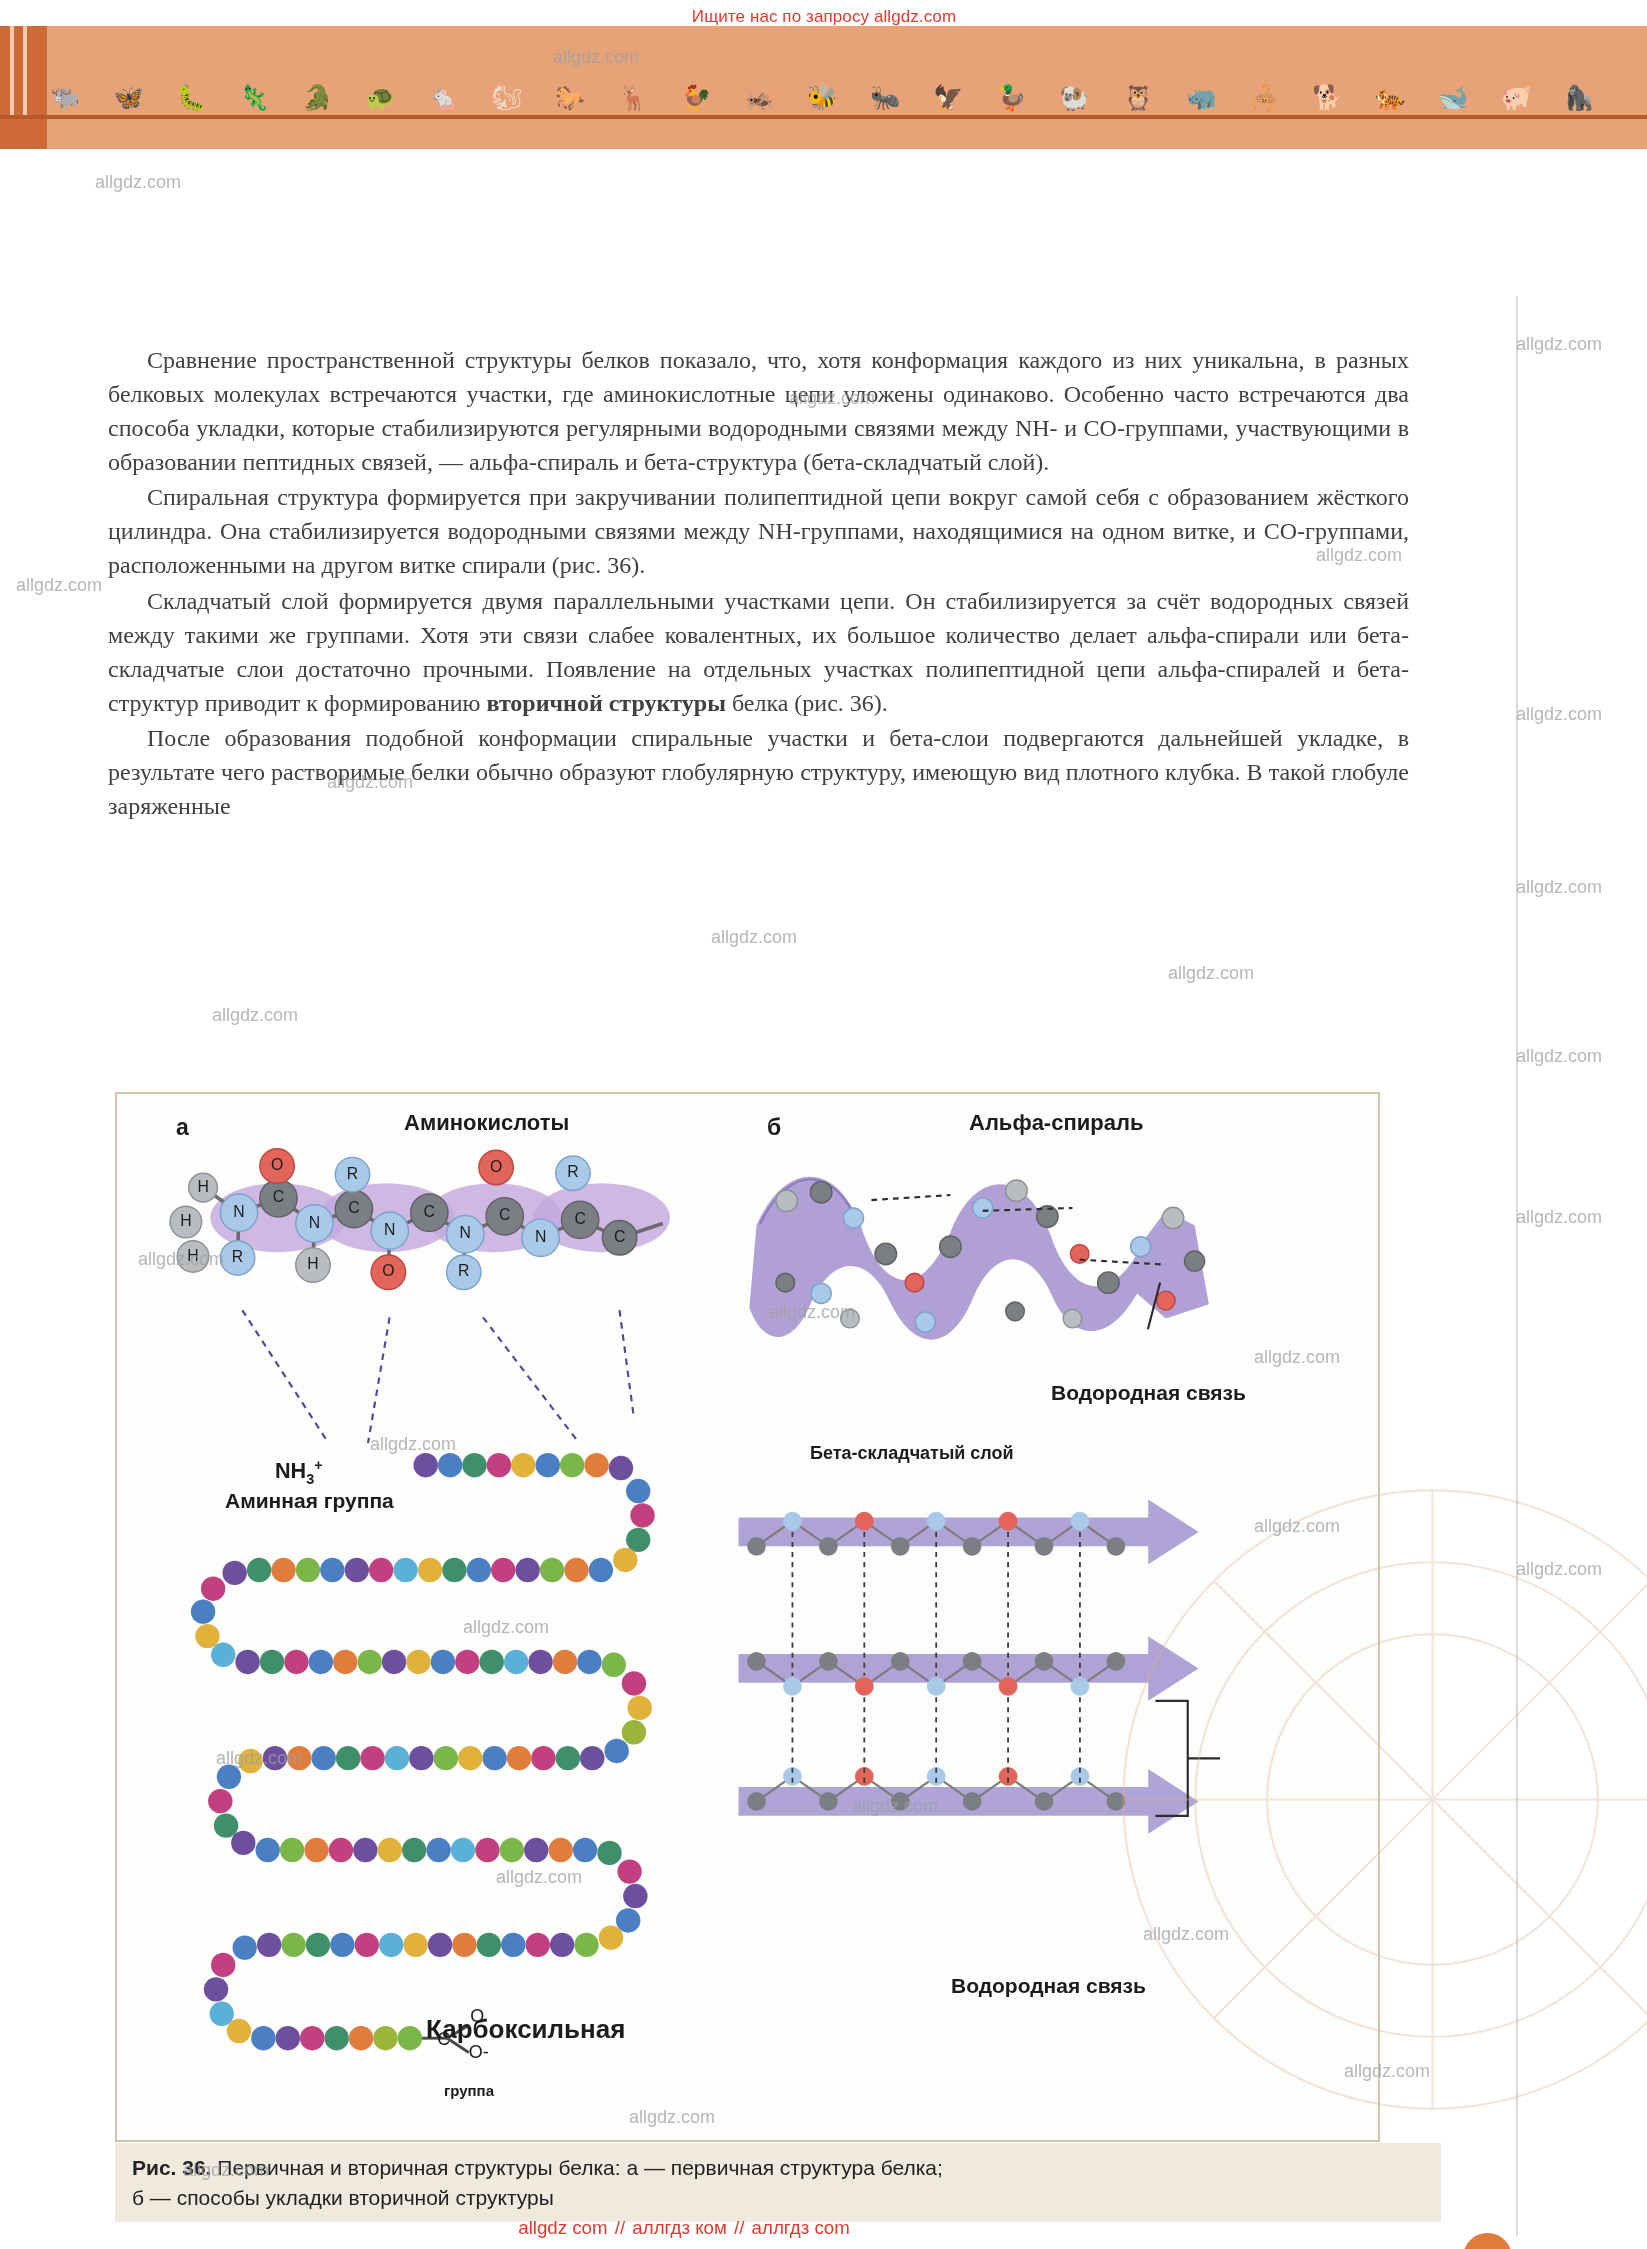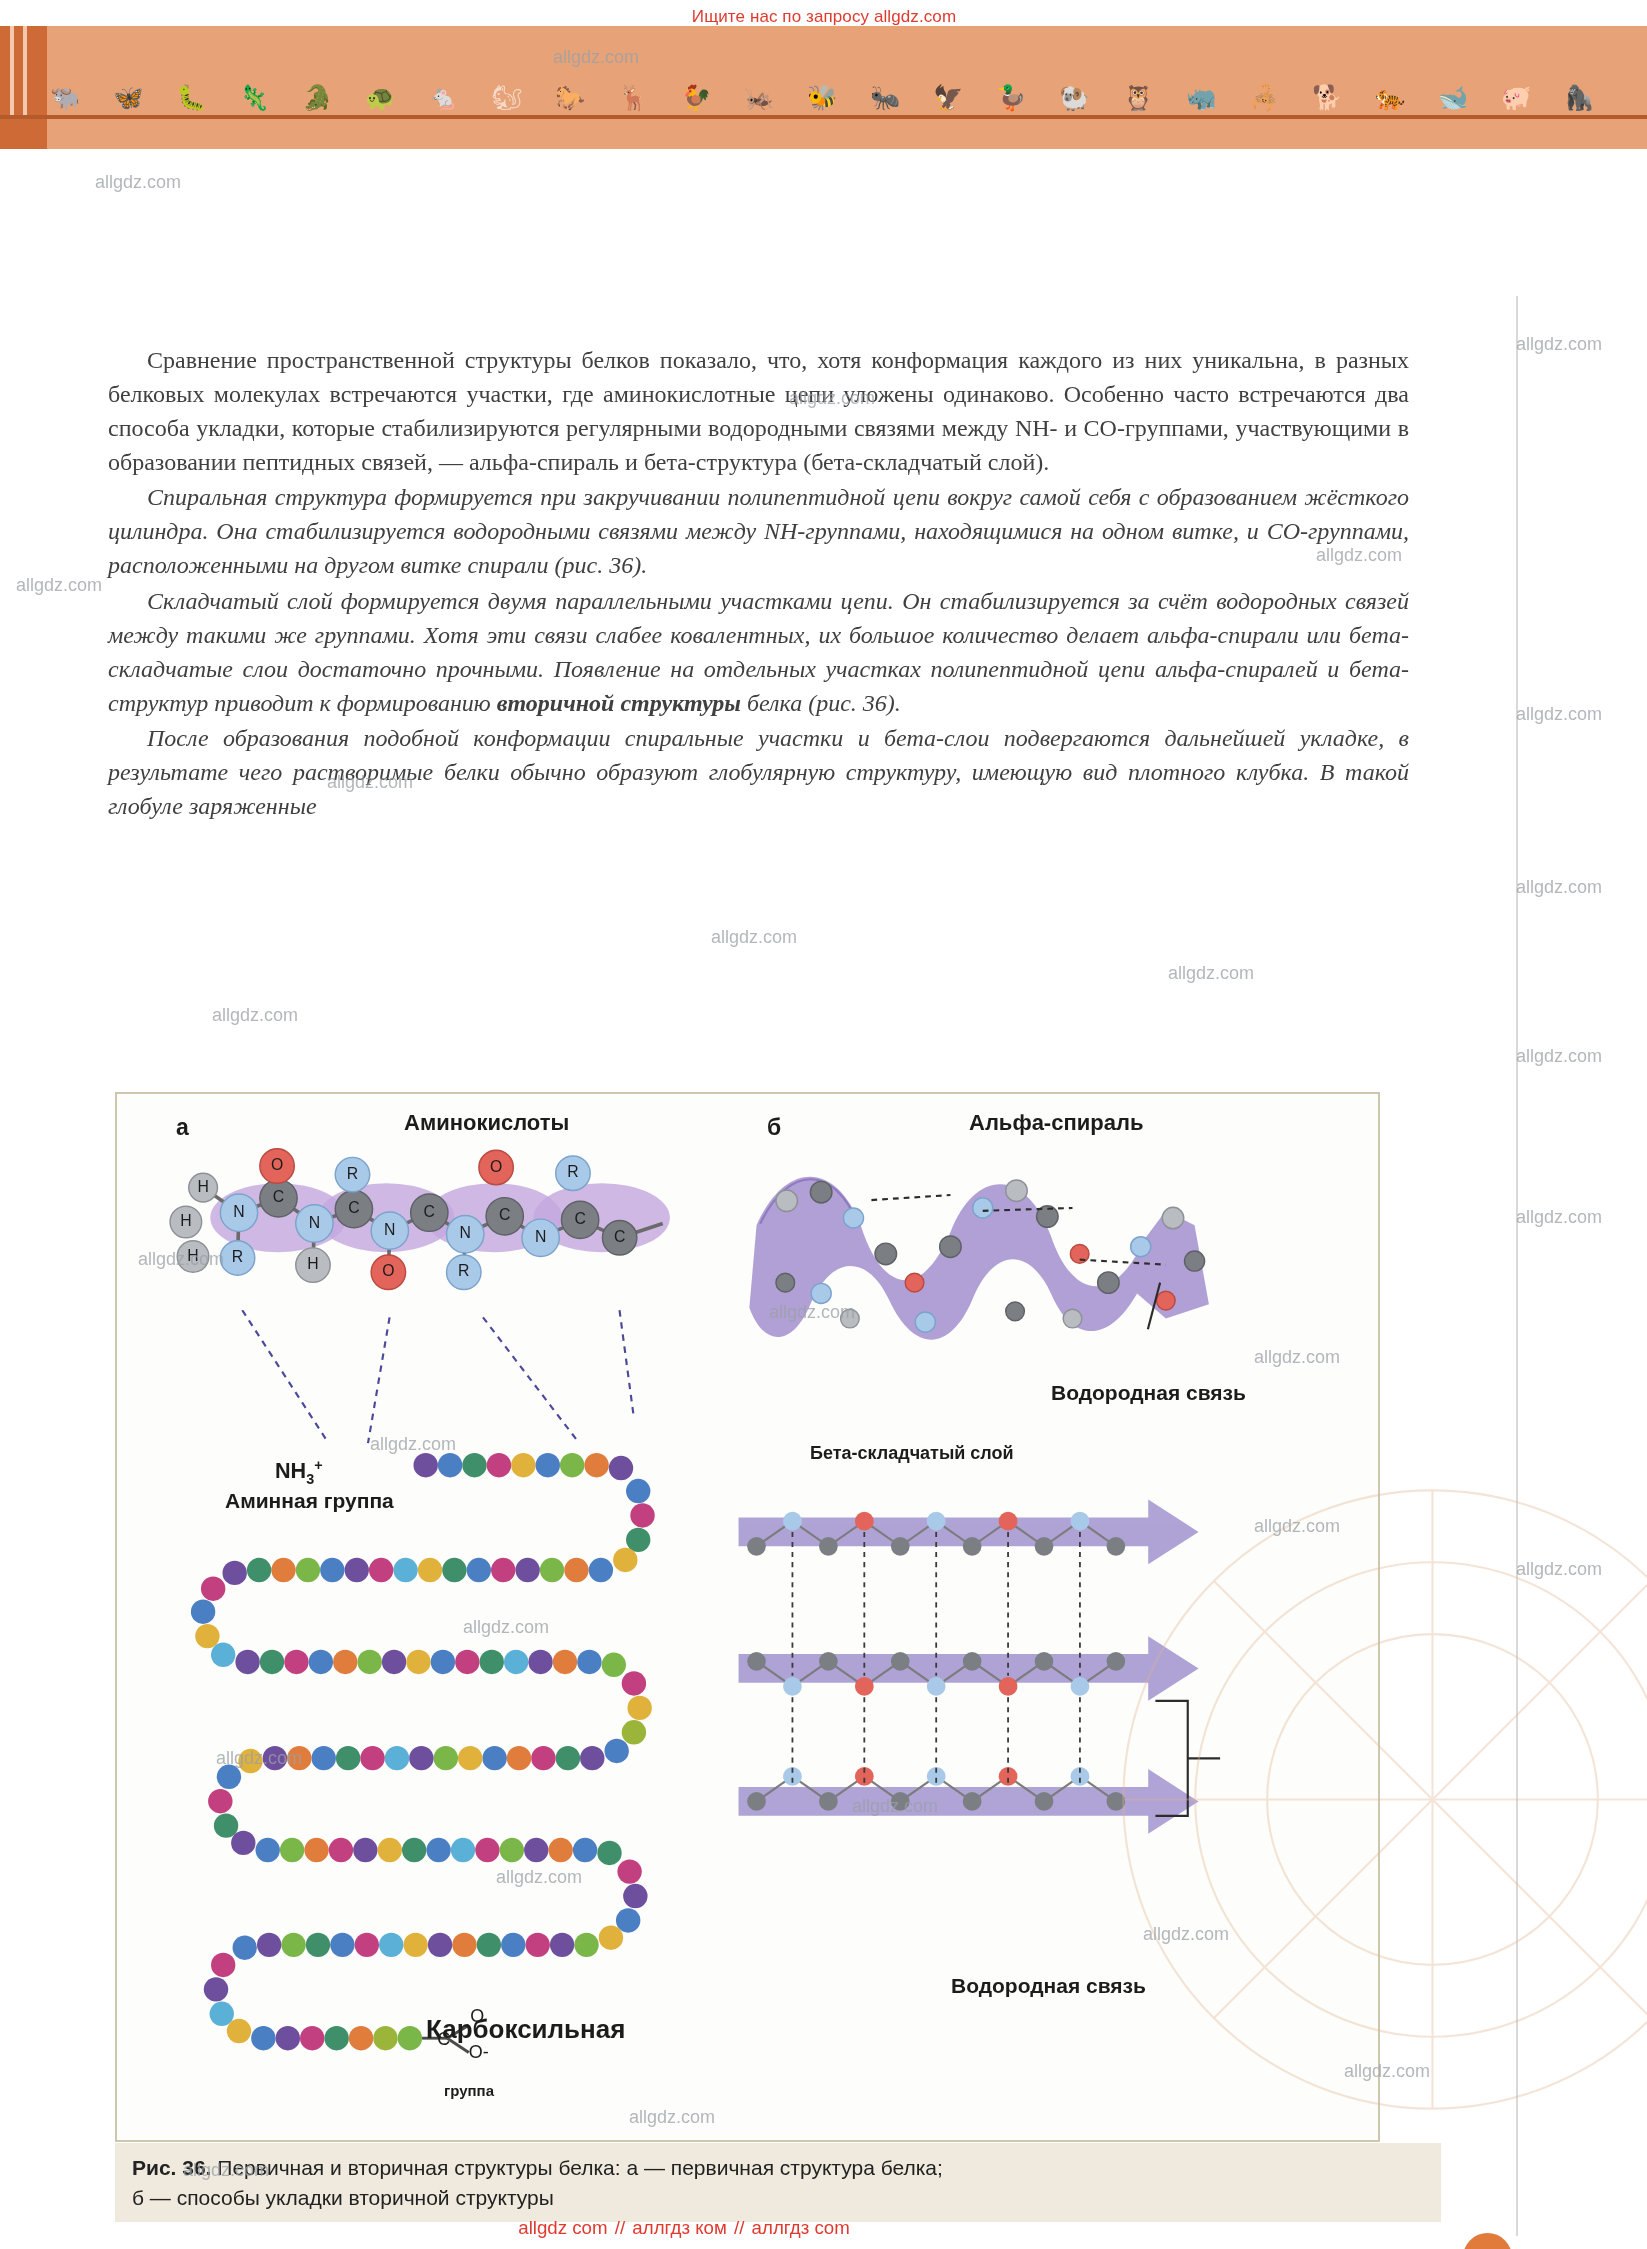--- a/index.html
+++ b/index.html
@@ -50,21 +50,21 @@
   }
   .right-rule{
     position:absolute;left:1516px;top:147px;width:2.2px;height:1940px;background:#d9d9d9;
   }
   .text-col{
     position:absolute;left:108px;top:194px;width:1301px;
     font-size:24px;line-height:34px;color:#404040;
     text-align:justify;
   }
   .text-col p{margin:0 0 0 0;text-indent:39px;}
-  .text-col p + p{margin-top:1.4px;font-style:italic;}
+  .text-col p + p{margin-top:1.4px;}
   b{font-weight:bold;}
   
   .figure-box{
     position:absolute;left:115px;top:943px;width:1261px;height:1046px;
     border:2.9px solid #cfc7ad;background:#fdfdfb;
   }
   .fig-caption{
     position:absolute;left:115px;top:1994px;width:1326px;height:79px;
     background:#efeadd;
     font-family:"Liberation Sans", sans-serif;

